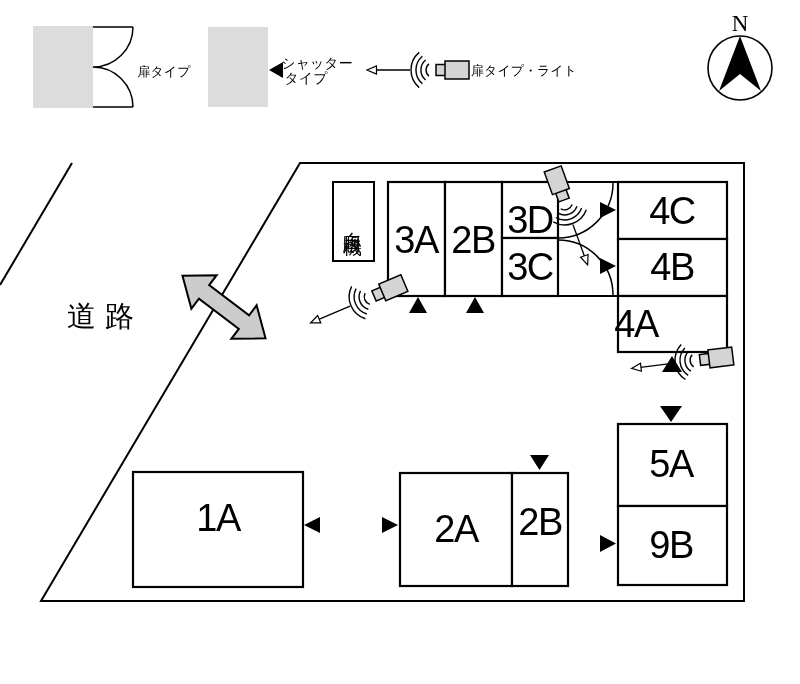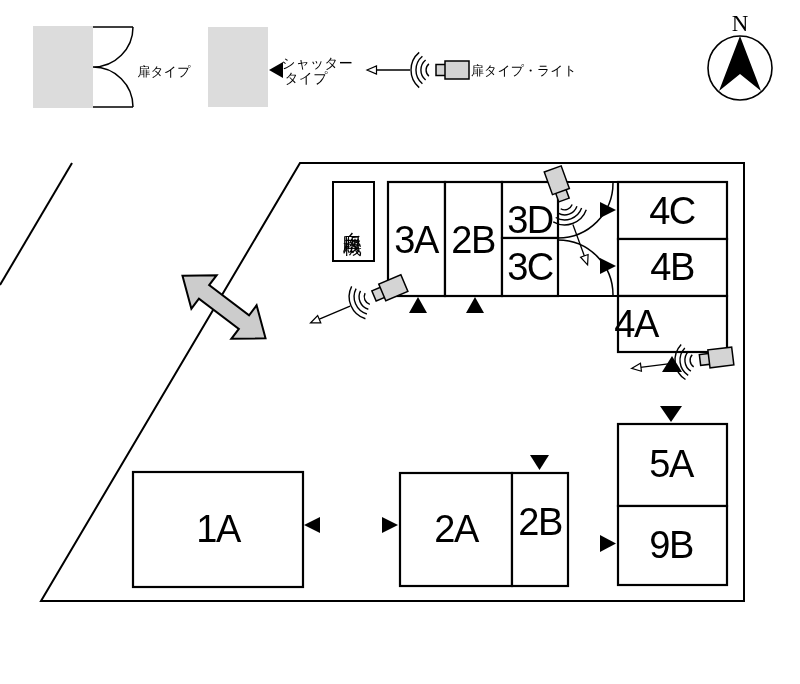--- a/index.html
+++ b/index.html
@@ -86,23 +86,24 @@
     <use href="#camera-unit" transform="translate(564,200) rotate(-110)"></use>
     <use href="#camera-unit" transform="translate(374,296) rotate(-23)"></use>
     <use href="#camera-unit" transform="translate(700,360) rotate(-7)"></use>
   </svg>
 
   <div class="lbl legend-txt" style="left:164px;top:71px">扉タイプ</div>
   <div class="lbl legend-txt-sm" style="left:317px;top:63px">シャッター</div>
   <div class="lbl legend-txt-sm" style="left:306px;top:78px">タイプ</div>
   <div class="lbl legend-txt" style="left:524px;top:70px">扉タイプ・ライト</div>
   <div class="lbl north-txt" style="left:740px;top:23px">N</div>
+  <div class="lbl road-txt" style="left:105px;top:316px">道路</div>
   <div class="lbl vend-txt" style="left:353px;top:221px">自販機</div>
 
-  <div class="lbl unit" style="left:218px;top:529px">1A</div>
+  <div class="lbl unit" style="left:218px;top:518px">1A</div>
   <div class="lbl unit" style="left:456px;top:529px">2A</div>
   <div class="lbl unit" style="left:540px;top:522px">2B</div>
   <div class="lbl unit" style="left:416px;top:240px">3A</div>
   <div class="lbl unit" style="left:473px;top:240px">2B</div>
   <div class="lbl unit" style="left:530px;top:267px">3C</div>
   <div class="lbl unit" style="left:530px;top:220px">3D</div>
   <div class="lbl unit" style="left:636px;top:324px">4A</div>
   <div class="lbl unit" style="left:672px;top:267px">4B</div>
   <div class="lbl unit" style="left:672px;top:211px">4C</div>
   <div class="lbl unit" style="left:671px;top:464px">5A</div>

